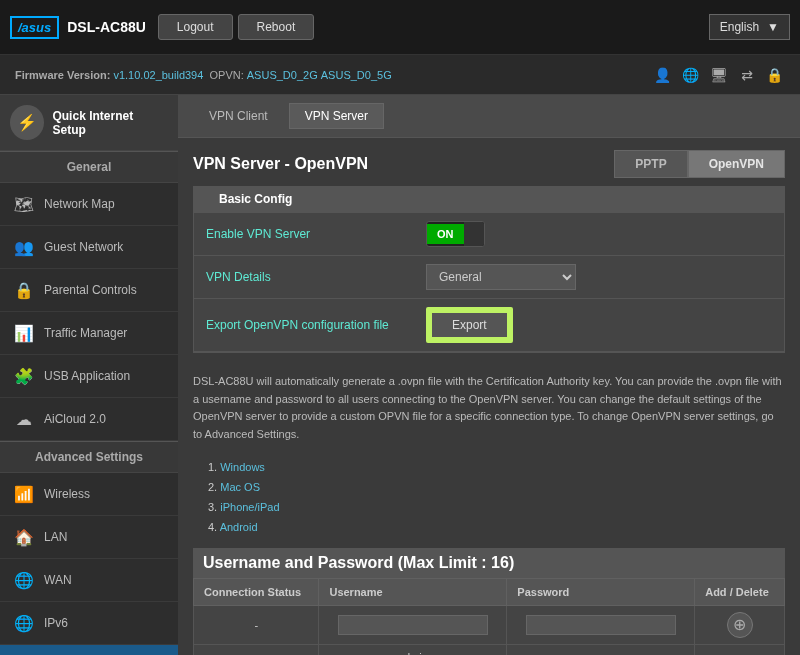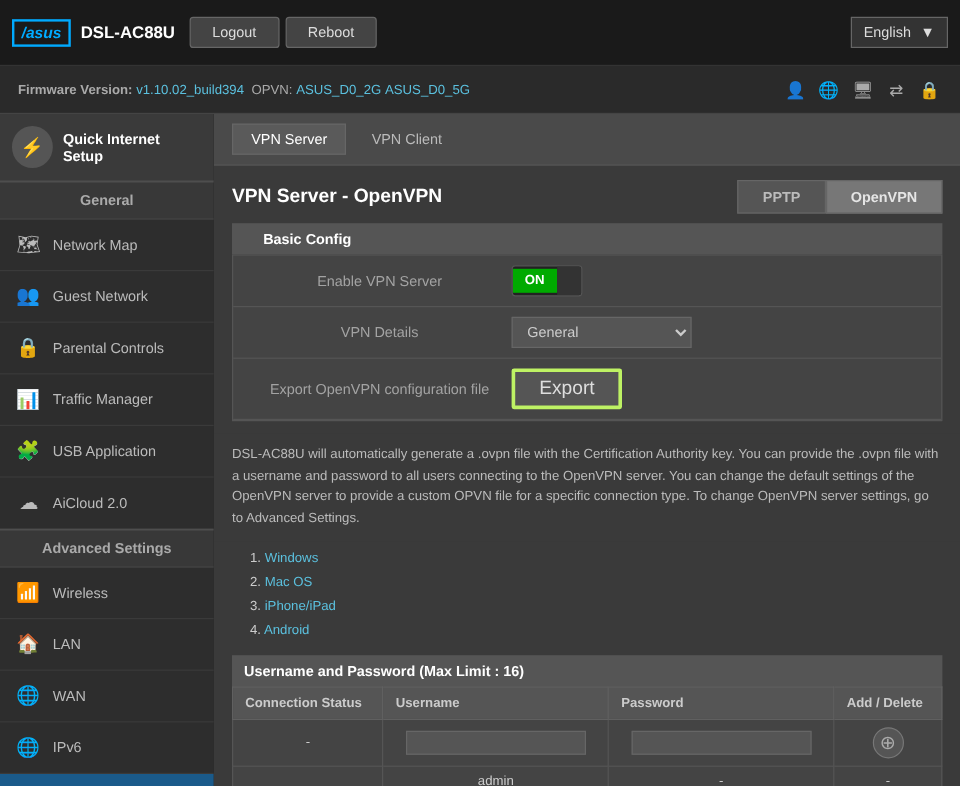--- a/index.html
+++ b/index.html
@@ -42,42 +42,42 @@
     .page-title { padding: 12px 15px 8px; font-size: 16px; color: #fff; font-weight: bold; display: flex; align-items: center; justify-content: space-between; }
     .protocol-tabs { display: flex; gap: 0; }
     .protocol-tab { padding: 6px 20px; background: #555; color: #bbb; cursor: pointer; border: 1px solid #666; font-size: 12px; }
     .protocol-tab.active { background: #777; color: #e5e5e5; }
 
     
     .section { margin: 0 15px 10px; }
     .section-header { background: #555; color: #fff; padding: 6px 26px; font-size: 12px; font-weight: bold; margin-bottom: 0; }
     .section-body { background: #444; border: 1px solid #555; }
     .form-row { display: flex; align-items: center; padding: 8px 12px; border-bottom: 1px solid #555; }
-    .form-label { width: 220px; color: #a3a3a3; font-size: 12px; text-align: center; }
+    .form-label { width: 220px; color: #5eead4; font-size: 12px; }
     .form-control { flex: 1; }
 
     
     .toggle { display: inline-flex; align-items: center; background: #222; border-radius: 3px; overflow: hidden; border: 1px solid #555; }
     .toggle-on { background: #00aa00; color: #fff; padding: 4px 10px; font-size: 11px; font-weight: bold; }
     .toggle-off { background: #333; color: #888; padding: 4px 8px; font-size: 11px; width: 20px; height: 24px; }
 
     
     .vpn-select { background: #555; color: #ccc; border: 1px solid #666; padding: 4px 8px; font-size: 12px; width: 150px; }
 
     
-    .export-btn { background: #555; color: #ddd; border: 3px solid #bef264; padding: 5px 20px; cursor: pointer; font-size: 16px; border-radius: 2px; }
+    .export-btn { background: #555; color: #ddd; border: 6px solid #bef264; padding: 5px 20px; cursor: pointer; font-size: 12px; border-radius: 2px; }
 
     
     .desc-text { padding: 10px 15px; font-size: 11px; color: #bbb; line-height: 1.6; background: #3a3a3a; }
     .desc-links { padding: 5px 3px 10px 30px; font-size: 11px; line-height: 1.8; }
     .desc-links a { color: #5bc0de; text-decoration: none; }
 
     
     .up-section { margin: 0 15px 10px; }
-    .up-header { background: #555; color: #fff; padding: 6px 10px; font-size: 12px; font-weight: bold; }
+    .up-header { background: #555; color: #fff; padding: 6px 10px; font-size: 16px; font-weight: bold; }
     .up-table { width: 100%; border-collapse: collapse; background: #444; }
     .up-table th { background: #555; color: #ccc; padding: 7px 10px; font-size: 11px; text-align: left; border: 1px solid #606060; }
     .up-table td { padding: 6px 10px; border: 1px solid #555; font-size: 11px; color: #ccc; text-align: center; }
     .up-input { background: #555; border: 1px solid #666; color: #ccc; padding: 3px 6px; width: 90%; font-size: 11px; }
     .add-btn { width: 26px; height: 26px; background: #555; border: 1px solid #777; border-radius: 50%; cursor: pointer; display: inline-flex; align-items: center; justify-content: center; font-size: 16px; color: #aaa; }
 
     .fw-label { font-weight: bold; color: #aaa; }
   </style>
 </head>
 <body>
@@ -163,22 +163,22 @@
     </div>
     <div class="sidebar-item active">
       <span class="sidebar-item-icon">🔗</span>
 
     </div>
   </div>
 
   <div class="content">
 
     <div class="content-header">
+      <div class="tab">VPN Client</div>
       <div class="tab active">VPN Server</div>
-      <div class="tab">VPN Client</div>
     </div>
 
     <div class="page-title">
       <span>VPN Server - OpenVPN</span>
       <div class="protocol-tabs">
         <div class="protocol-tab">PPTP</div>
         <div class="protocol-tab active">OpenVPN</div>
       </div>
     </div>
 

